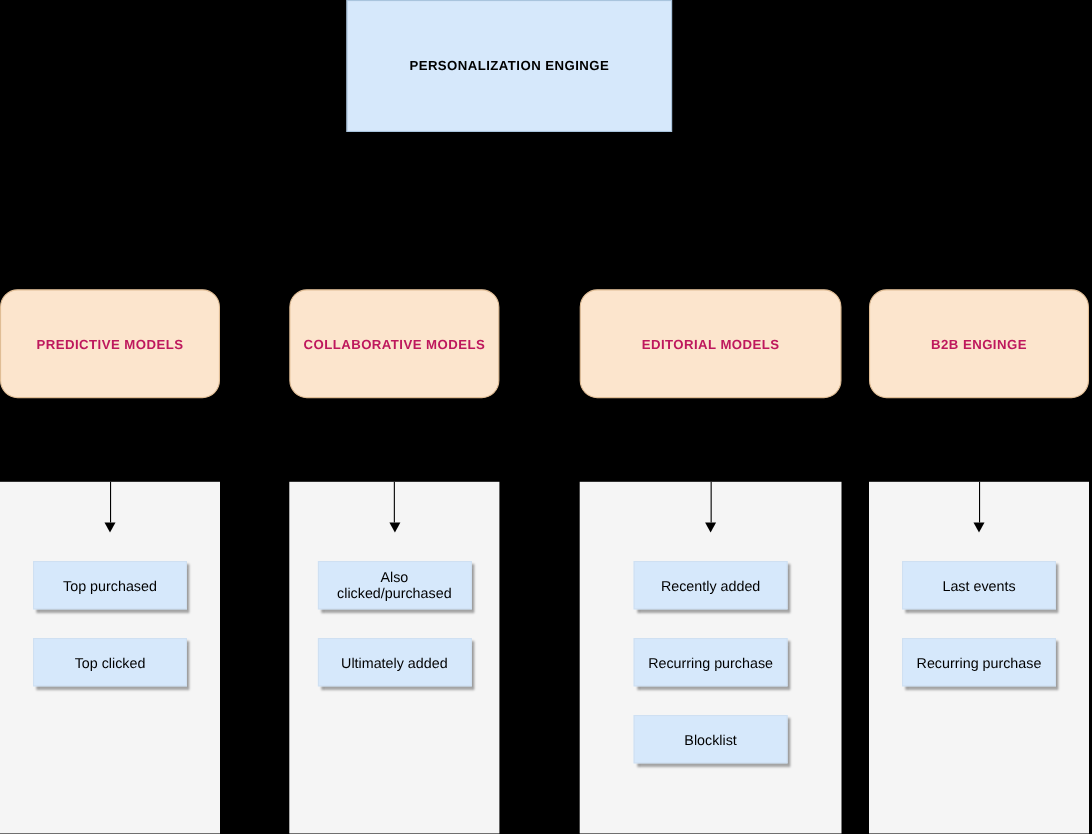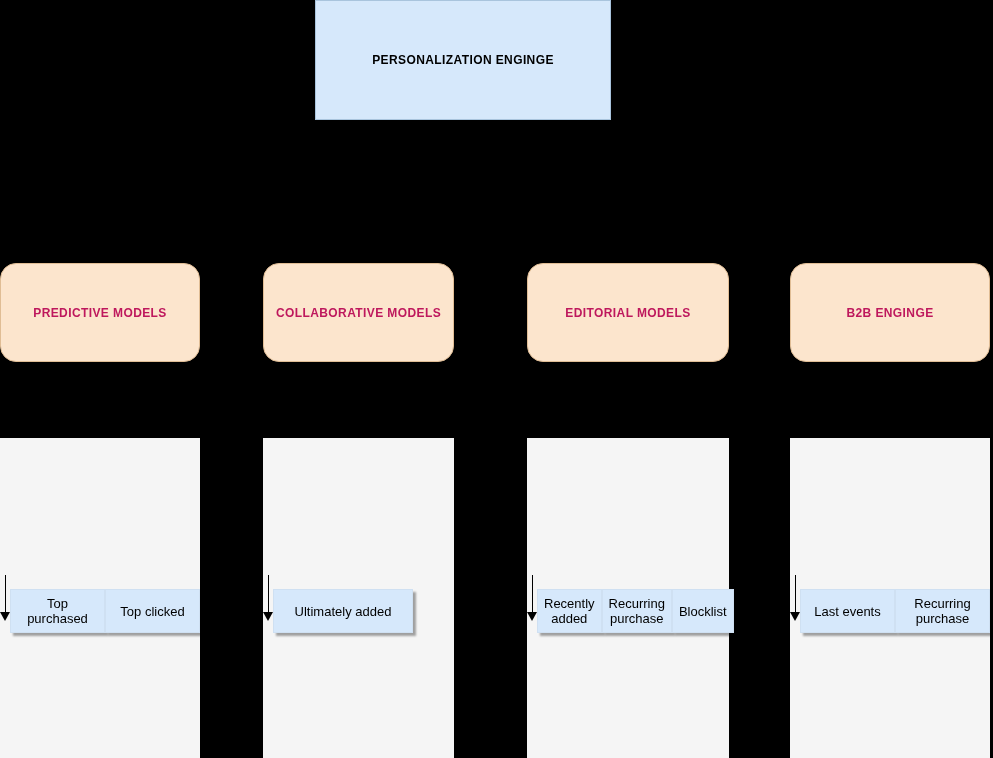--- a/index.html
+++ b/index.html
@@ -50,21 +50,21 @@
     color: #be185d;
     text-align: center;
   }
   .column {
     position: absolute;
     top: 438px;
     height: 320px;
     background: #f5f5f5;
     box-sizing: border-box;
     display: flex;
-    flex-direction: row;
+    flex-direction: column;
     align-items: center;
   }
   .arrow {
     display: flex;
     flex-direction: column;
     align-items: center;
     height: 46px;
     margin-top: 0;
   }
   .arrow-line {
@@ -94,21 +94,21 @@
     color: #000000;
     padding: 3px 6px;
     margin-top: 26px;
   }
   .column .item:first-of-type {
     margin-top: 12px;
   }
   
   .pos-1 { left: 0px;   width: 200px; }
   .pos-2 { left: 263px; width: 191px; }
-  .pos-3 { left: 527px; width: 202px; }
+  .pos-3 { left: 527px; width: 238px; }
   .pos-4 { left: 790px; width: 200px; }
 </style>
 </head>
 <body>
 
 <div class="canvas">
 
   <div class="root-box">
     <span>PERSONALIZATION ENGINGE</span>
   </div>
@@ -138,20 +138,23 @@
       <span>Top clicked</span>
     </div>
   </div>
 
   <div class="column pos-2">
     <div class="arrow">
       <div class="arrow-line"></div>
       <div class="arrow-head"></div>
     </div>
     <div class="item">
+      <span>Also clicked/purchased</span>
+    </div>
+    <div class="item">
       <span>Ultimately added</span>
     </div>
   </div>
 
   <div class="column pos-3">
     <div class="arrow">
       <div class="arrow-line"></div>
       <div class="arrow-head"></div>
     </div>
     <div class="item">

